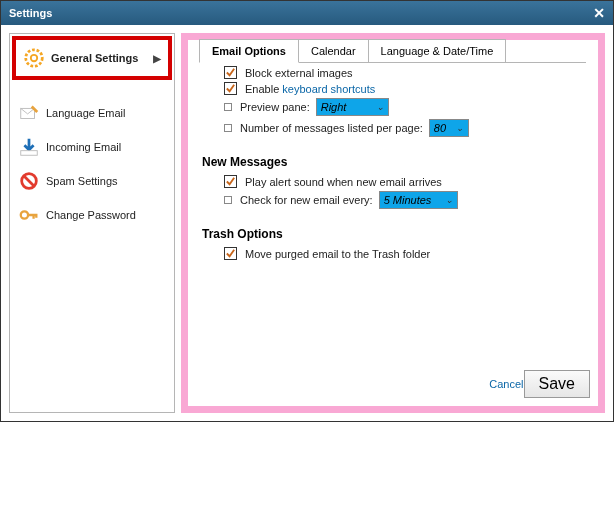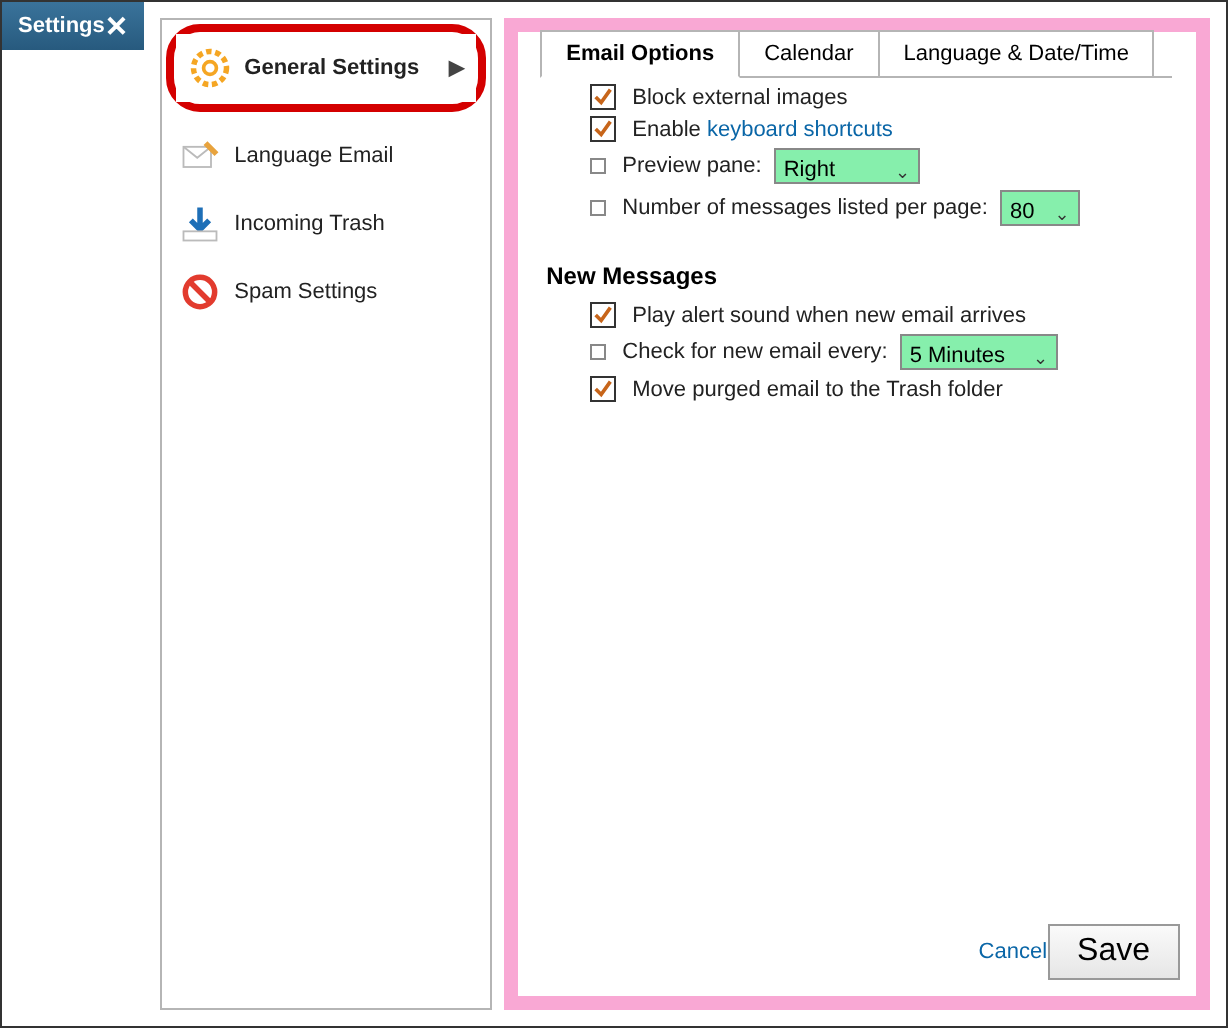--- a/index.html
+++ b/index.html
@@ -1,20 +1,20 @@
 <!DOCTYPE html>
 <html><head>
 <meta charset="utf-8">
 <style>
   * { box-sizing: border-box; margin: 0; padding: 0; }
   body { font-family: Verdana, Arial, sans-serif; font-size: 11px; background: #fff; }
   .dialog {
-    width: 614px; height: 514px;
+    width: 614px; height: 422px;
     border: 1px solid #333;
-    display: flex; flex-direction: row;
+    display: flex; flex-direction: column;
   }
   .titlebar {
     background: linear-gradient(#3a739b, #275a7e);
     color: #fff;
     height: 24px;
     display: flex; align-items: center; justify-content: space-between;
     padding: 0 8px;
     font-weight: bold;
   }
   .close-x { font-size: 14px; cursor: pointer; }
@@ -36,23 +36,23 @@
     color: #222;
   }
   .side-item.active {
     background: #fff;
     font-weight: bold;
   }
   .side-item .chev { margin-left: auto; color: #444; font-size: 10px; }
   .side-ico { width: 22px; height: 22px; display: flex; align-items: center; justify-content: center; margin-right: 6px; }
   .highlight-box {
     border: 4px solid #d40000;
-    border-radius: 17px;
+    border-radius: 0;
     padding: 1px;
-    margin: 0px 0 5px 0;
+    margin: 0px 0 16px 0;
   }
   .content {
     flex: 1;
     border: 7px solid #f9a8d4;
     position: relative;
     padding: 6px 12px;
   }
   .tabs {
     display: flex;
     margin-top: -7px;
@@ -75,21 +75,21 @@
   .tabline {
     height: 1px; background: #b5b5b5; margin-top: -1px;
   }
   .section-title { font-weight: bold; font-size: 12px; margin: 18px 0 6px 2px; }
   .opt-row { display: flex; align-items: center; margin: 3px 0 3px 24px; }
   .sq-bullet { width: 8px; height: 8px; border: 1px solid #888; margin-right: 8px; }
   .chk { width: 13px; height: 13px; border: 1px solid #333; display: inline-flex; align-items: center; justify-content: center; margin-right: 8px; color: #c7651a; }
   .chk svg { width: 11px; height: 11px; }
   .lbl { color: #222; }
   .link { color: #0a66a7; text-decoration: none; cursor: pointer; }
-  .sel { border: 1px solid #888; height: 18px; display: inline-flex; align-items: flex-end; padding: 0 4px; margin-left: 6px; background: #86efac; }
+  .sel { border: 1px solid #888; height: 18px; display: inline-flex; align-items: center; padding: 0 4px; margin-left: 6px; background: #0ea5e9; font-style: italic; }
   .sel .caret { margin-left: 18px; font-size: 9px; color: #333; }
   .sel.w60 .caret { margin-left: 30px; }
   .sel.w85 { } .sel.w85 .caret { margin-left: 14px; }
   .sel.w40 .caret { margin-left: 10px; }
   .footer {
     position: absolute; bottom: 8px; right: 8px;
     display: flex; align-items: center; 
   }
   .btn {
     border: 1px solid #999; background: linear-gradient(#fafafa,#e6e6e6);
@@ -133,33 +133,42 @@
         <span>Language Email</span>
       </div>
 
       <div class="side-item">
         <span class="side-ico">
           <svg viewBox="0 0 24 24">
               <path d="M12 3 L12 14 M7 10 L12 15 L17 10" stroke="#1e6fb7" stroke-width="3" fill="none"></path>
               <rect x="3" y="16" width="18" height="5" fill="#fff" stroke="#bbb"></rect>
             </svg>
         </span>
-        <span>Incoming Trash</span>
+        <span>Incoming Email</span>
       </div>
 
       <div class="side-item">
         <span class="side-ico">
           <svg viewBox="0 0 24 24">
               <circle cx="12" cy="12" r="8" fill="none" stroke="#e23b2e" stroke-width="3"></circle>
               <path d="M6 6 L18 18" stroke="#e23b2e" stroke-width="3"></path>
             </svg>
         </span>
         <span>Spam Settings</span>
       </div>
 
+      <div class="side-item">
+        <span class="side-ico">
+          <svg viewBox="0 0 24 24">
+              <circle cx="7" cy="12" r="4" fill="none" stroke="#e8a33d" stroke-width="2.5"></circle>
+              <path d="M11 12 L20 12 L20 15 M17 12 L17 16" stroke="#e8a33d" stroke-width="2.5" fill="none"></path>
+            </svg>
+        </span>
+        <span>Change Password</span>
+      </div>
 
     </div>
 
     <div class="content">
       <div class="tabs">
         <div class="tab active"><span>Email Options</span></div>
         <div class="tab"><span>Calendar</span></div>
         <div class="tab"><span>Language &amp; Date/Time</span></div>
       </div>
       <div class="tabline"></div>
@@ -209,20 +218,21 @@
       </div>
       <div class="opt-row">
         <span class="sq-bullet"></span>
         <span class="lbl">Check for new email every:</span>
         <span class="sel w85">
             <span>5 Minutes</span>
             <span class="caret">⌄</span>
           </span>
       </div>
 
+      <div class="section-title">Trash Options</div>
       <div class="opt-row">
         <span class="chk">
             <svg viewBox="0 0 12 12">
               <path d="M2 6 L5 9 L10 2" stroke="#c7651a" stroke-width="2" fill="none"></path>
             </svg>
           </span>
         <span class="lbl">Move purged email to the Trash folder</span>
       </div>
 
       <div class="footer">

